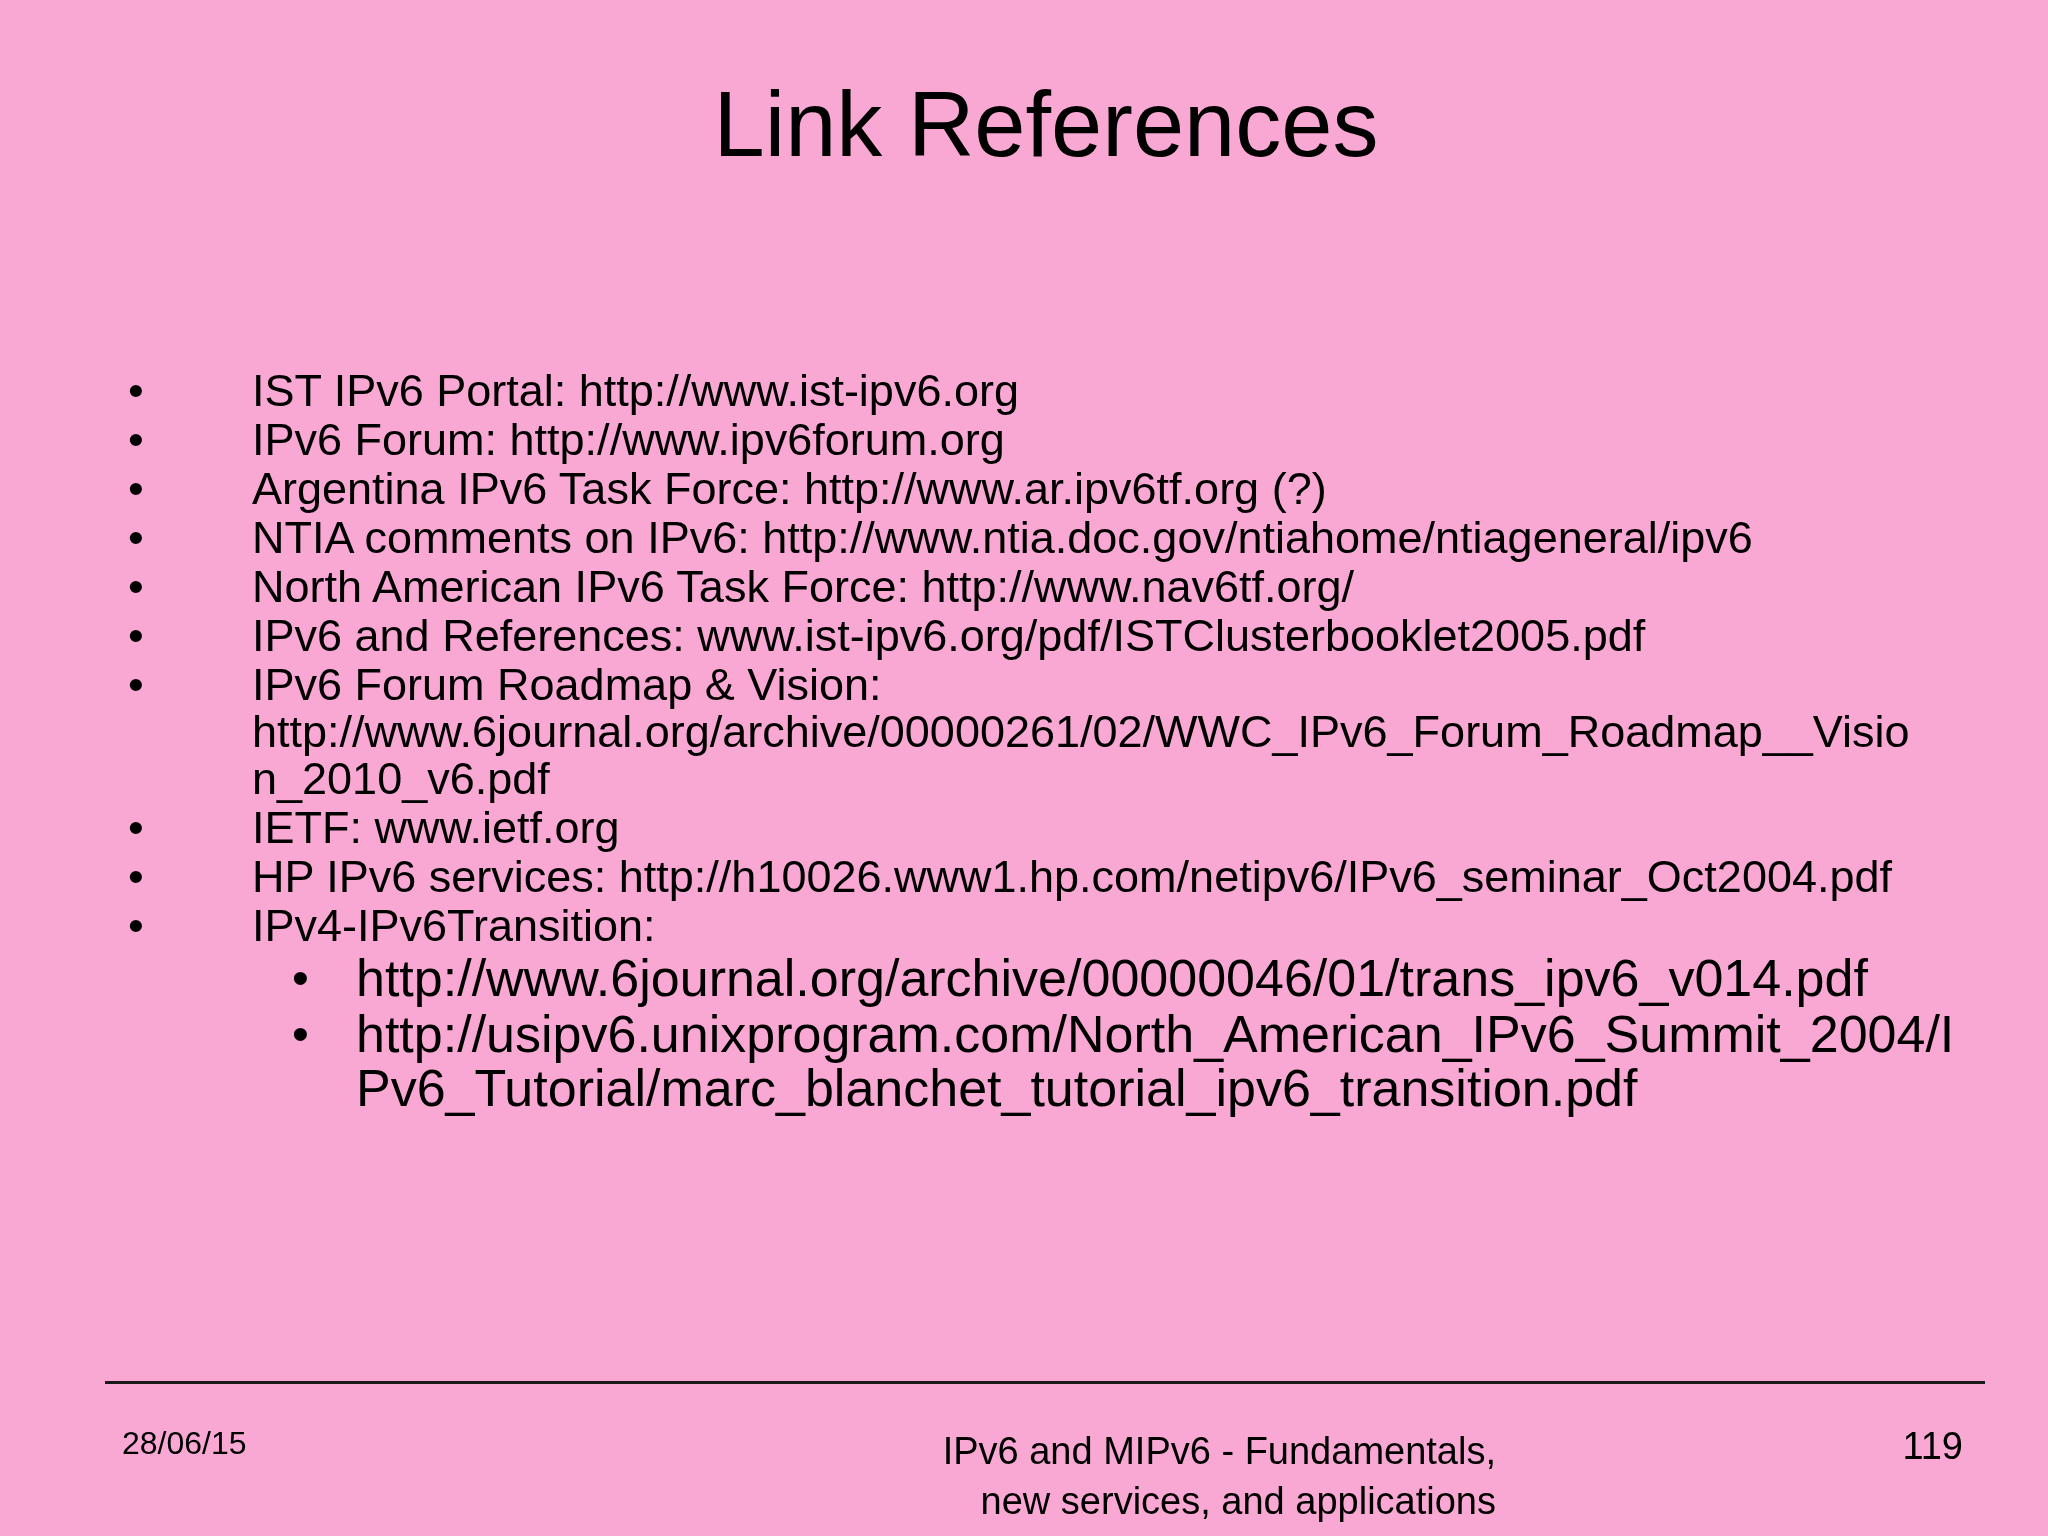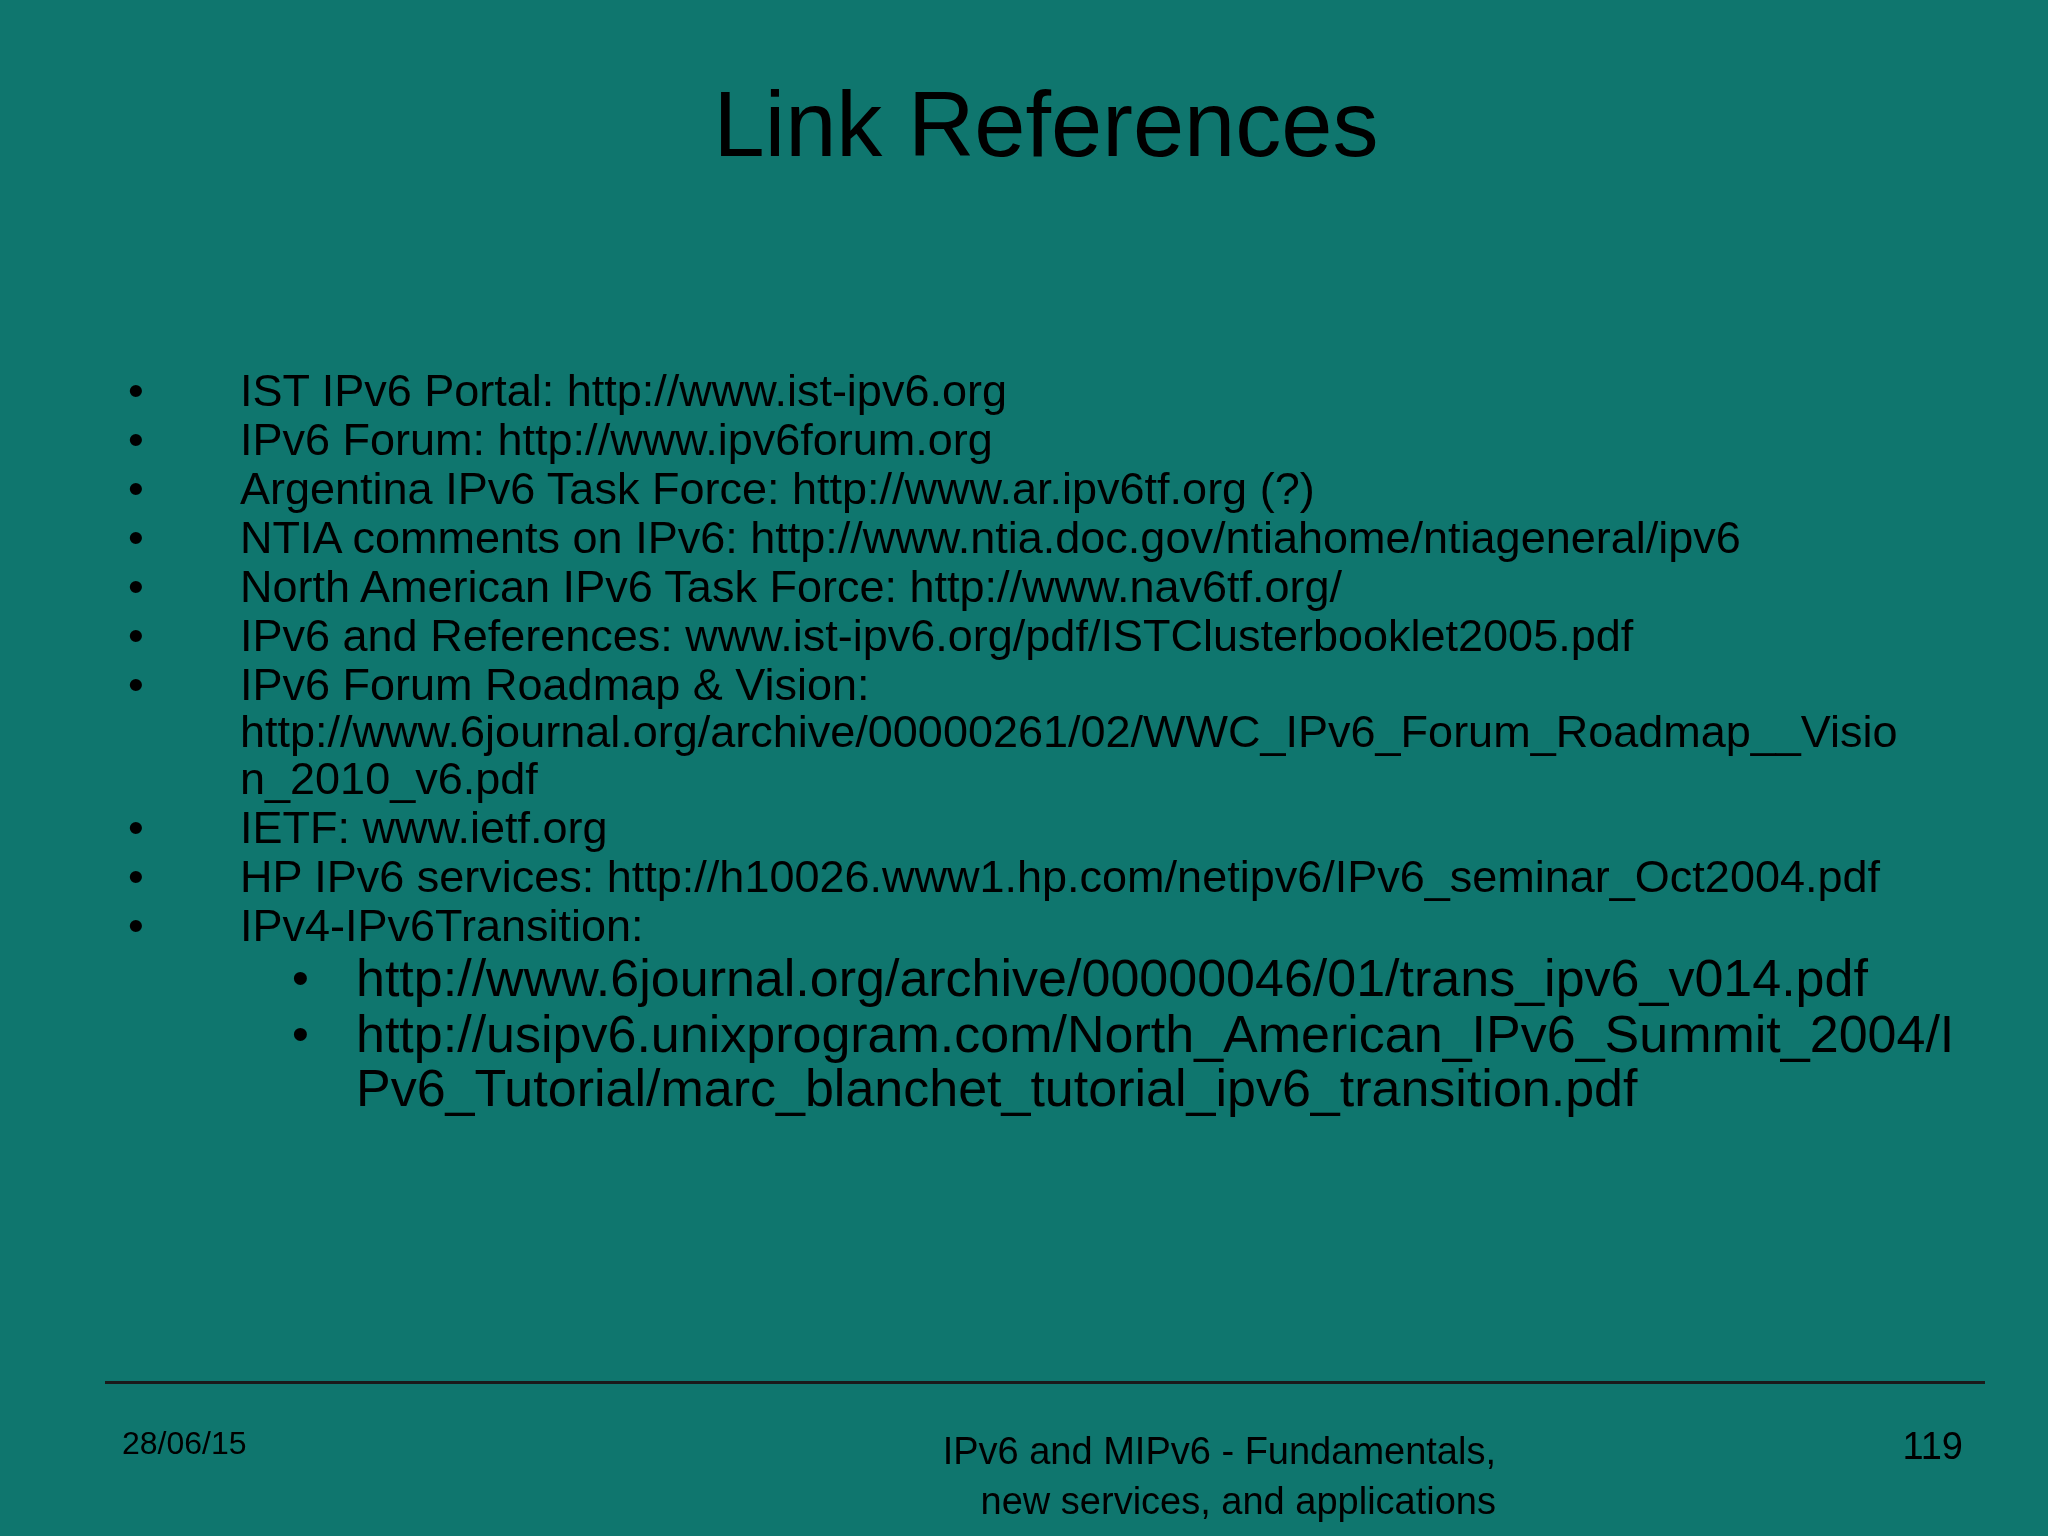--- a/index.html
+++ b/index.html
@@ -4,21 +4,21 @@
 <style>
   html, body {
     margin: 0;
     padding: 0;
     background: #ffffff;
   }
   .slide {
     position: relative;
     width: 2048px;
     height: 1536px;
-    background: #0f766e;
+    background: #f9a8d4;
     color: #000000;
     font-family: "Liberation Sans", "DejaVu Sans", sans-serif;
     overflow: hidden;
   }
   .title {
     position: absolute;
     top: 76px;
     left: calc(50% + 22px);
     transform: translateX(-50%);
     font-size: 92px;
@@ -42,20 +42,21 @@
   .item > .bullet {
     flex: 0 0 122px;
     width: 122px;
     text-indent: 10px;
     font-size: 45px;
     line-height: 47px;
   }
   .item > .itext {
     flex: 1 1 auto;
     white-space: pre-line;
+    margin-left: 12px;
   }
   .sub-list {
     margin-left: 170px;
   }
   .sub-item {
     display: flex;
     align-items: flex-start;
     font-size: 52px;
     line-height: 54px;
     margin-top: 2px;

